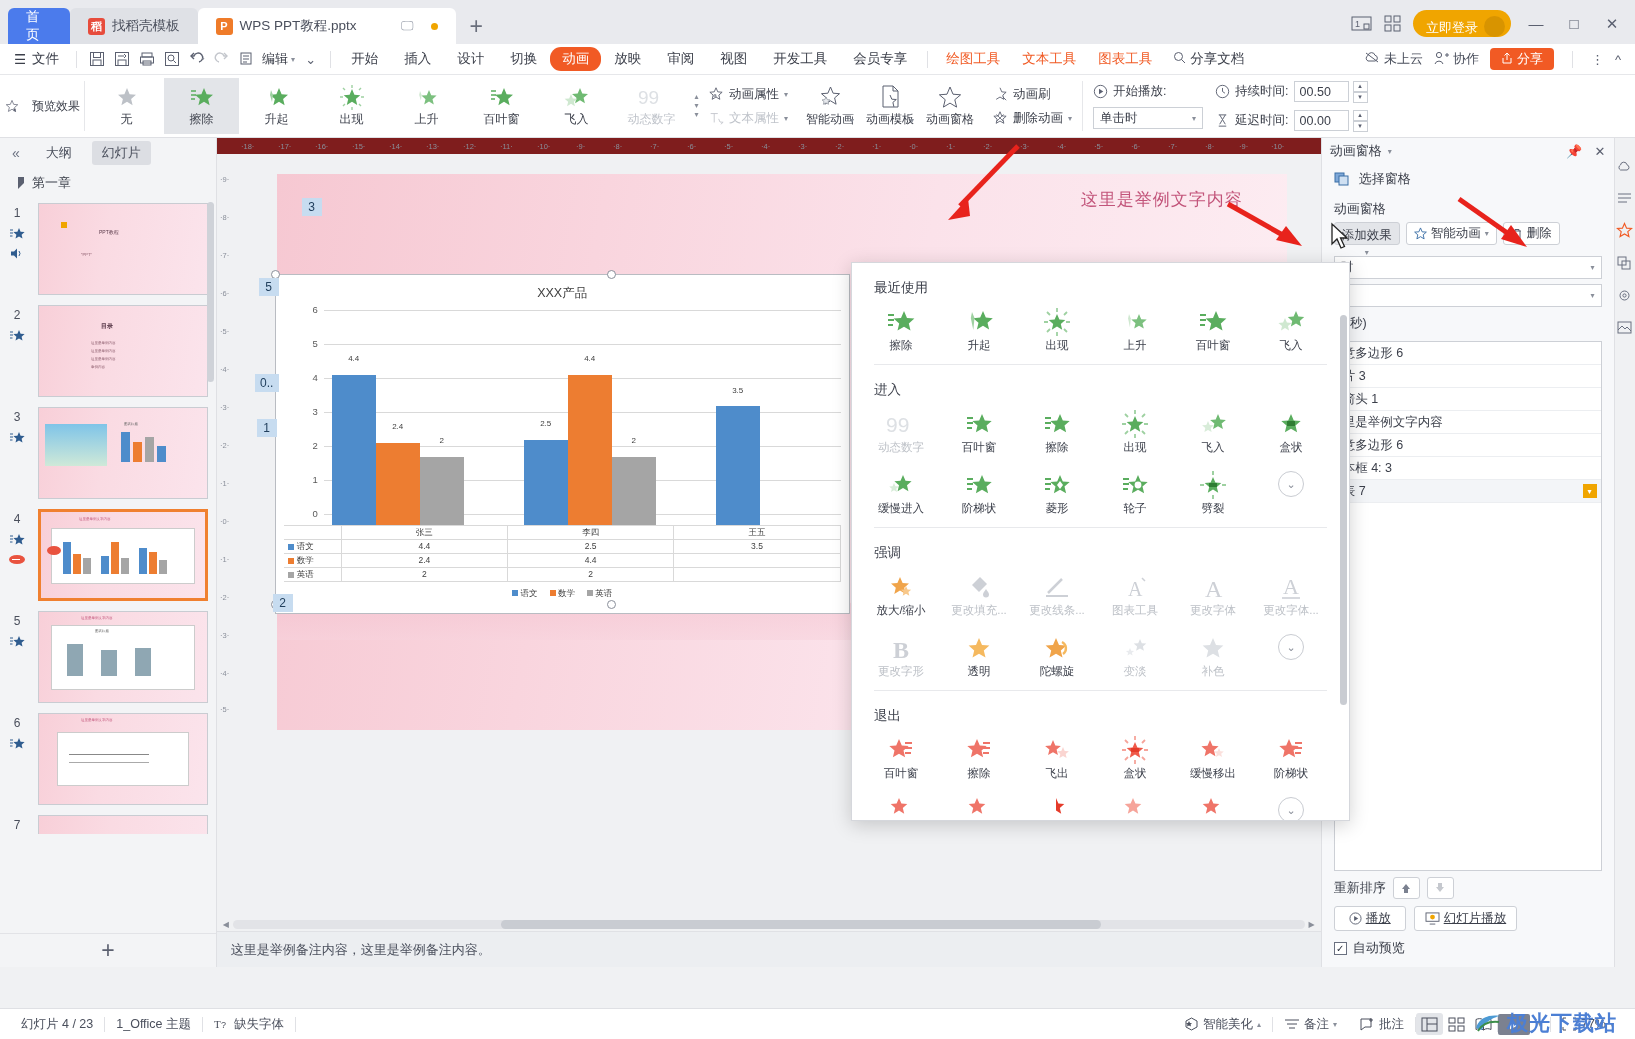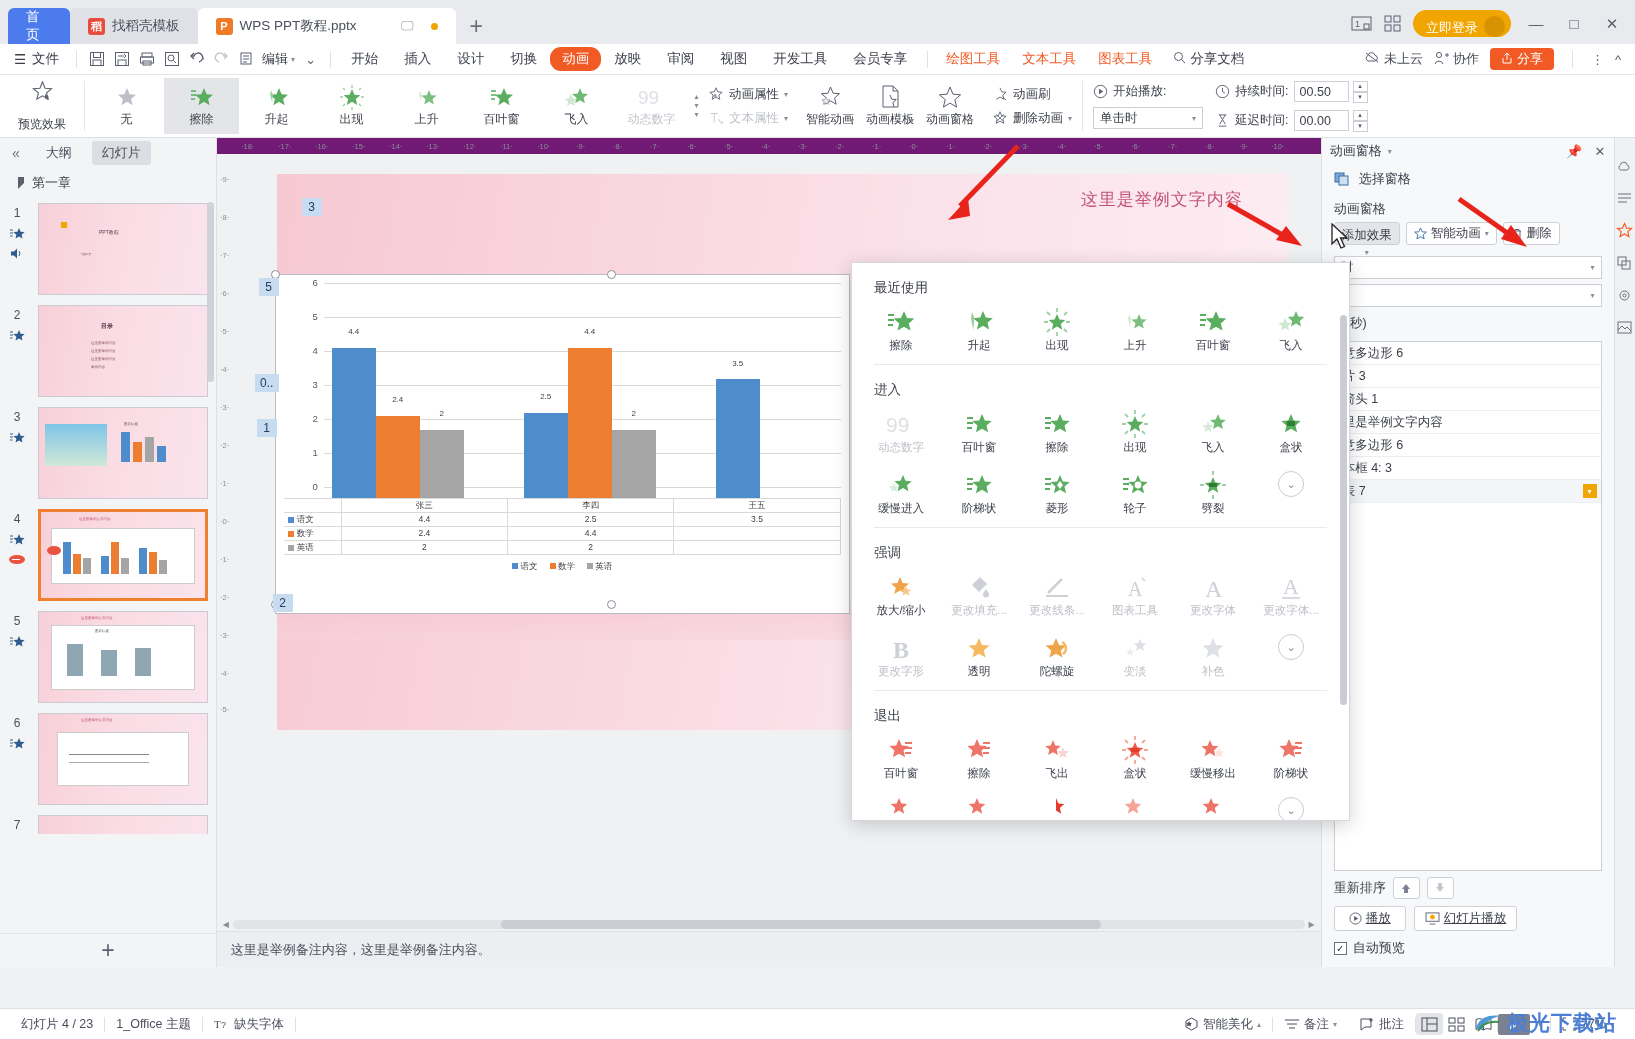--- a/index.html
+++ b/index.html
@@ -41,21 +41,21 @@
   .menu-item.sel { background:#f15a24; color:#fff; padding:3px 12px;}
   .menu-tool { font-size:13.5px; color:#f15a24; padding:3px 11px; }
   .menu-share { display:flex;align-items:center;gap:4px; font-size:13.5px;color:#3b3f4a; padding:0 10px; }
   .menubar-right { margin-left:auto; display:flex;align-items:center; gap:11px; padding-right:6px;}
   .mr-item { display:flex;align-items:center;gap:4px; font-size:13px;color:#4a4f5c; }
   .share-btn { background:#f15a24;color:#fff;border-radius:4px; height:22px;padding:0 11px;
                display:flex;align-items:center;gap:4px;font-size:13px; }
 
   
   .ribbon { height:63px; background:#fff; display:flex; align-items:center; border-bottom:1px solid #dfe0e4; padding-left:4px;}
-  .rb-preview { width:76px; display:flex;flex-direction:column;align-items:center; gap:12px;}
+  .rb-preview { width:76px; display:flex;flex-direction:row;align-items:center; gap:12px;}
   .rb-lbl { font-size:12px; color:#3b3f4a; white-space:nowrap;}
   .rb-vsep { width:1px; height:50px; background:#e6e7ea; margin:0 4px; }
   .gallery { display:flex; align-items:center; height:56px; }
   .geff { width:75px;height:56px; display:flex;flex-direction:column;align-items:center;justify-content:center;gap:1px;}
   .geff.sel { background:#e3e5e9; }
   .geff.dis .rb-lbl { color:#bfc3ca; }
   .gal-scroll { display:flex;flex-direction:column; justify-content:center; gap:3px; margin-left:2px; }
   .gal-scroll div { font-size:8px; color:#8a8f9a; line-height:6px; text-align:center; width:11px;}
   .rb-col { display:flex; flex-direction:column; gap:7px; padding:0 6px;}
   .rb-row { display:flex;align-items:center; gap:5px; font-size:12.5px; color:#3b3f4a; white-space:nowrap;}
@@ -86,21 +86,21 @@
   .sp-num { width:34px; display:flex;flex-direction:column;align-items:center;gap:7px; padding-top:3px; font-size:12px;color:#4a4f5c;}
   .sp-thumb { flex:1; height:92px; border:1px solid #c9ccd2; position:relative; overflow:hidden;
               background:linear-gradient(100deg,#f8cfd8 0%,#fadbe3 40%,#fbe4ec 100%); }
   .sp-item.cur .sp-thumb { border:3px solid #f08030; }
   .sp-scrollbar { position:absolute; right:2px; top:4px; width:7px; height:180px; background:#cfd2d8; border-radius:4px;}
   .sp-add { height:34px; display:flex;align-items:center;justify-content:center;font-size:23px;color:#5b6070;
             border-top:1px solid #e2e3e7;}
 
   
   .editor { flex:1; display:flex; flex-direction:column; background:#f0f1f3; position:relative; }
-  .ruler-h { height:16px; background:#701a75; position:relative; overflow:hidden;
+  .ruler-h { height:16px; background:#7f1d1d; position:relative; overflow:hidden;
              font-size:8px;color:#8a8f9a; display:flex;align-items:center; }
   .canvaswrap { flex:1; display:flex; position:relative; overflow:hidden;}
   .ruler-v { width:16px; background:#f0f1f3; position:relative; overflow:hidden;}
   .stage { flex:1; position:relative; overflow:hidden; }
   .slide { position:absolute; left:44px; top:20px; width:1010px; height:556px;
            background:linear-gradient(100deg,#f6c8d2 0%,#f9d5de 30%,#fbe2ea 60%,#fdeef3 100%); }
   .slide-title { position:absolute; right:44px; top:14px; font-size:17px; color:#c2547a; letter-spacing:1px;}
   .wave { position:absolute; left:0; bottom:90px; width:100%; height:56px;
           background:linear-gradient(#f3b9c8,#f7d3dd); opacity:.55;
           clip-path:polygon(0 45%,10% 30%,22% 48%,35% 28%,50% 42%,64% 25%,78% 45%,90% 30%,100% 44%,100% 100%,0 100%);}
@@ -730,20 +730,21 @@
             <div class="ppt-ellipse"></div>
             <div class="ppt-sq">P</div>
             <div class="ppt-smile"></div>
           </div>
 
           <svg class="arrow-gray" viewBox="0 0 48 16">
             <path d="M48 3h-30V0L0 8l18 8v-3h30z" fill="#8a8f9a"></path>
           </svg>
 
           <div class="chartbox">
+            <div class="ch-title">XXX产品</div>
             <div class="chart-area">
               <div class="gridline" style="top:0"></div>
                 <span class="ytick" style="top:0">6</span>
               <div class="gridline" style="top:34px"></div>
                 <span class="ytick" style="top:34px">5</span>
               <div class="gridline" style="top:68px"></div>
                 <span class="ytick" style="top:68px">4</span>
               <div class="gridline" style="top:102px"></div>
                 <span class="ytick" style="top:102px">3</span>
               <div class="gridline" style="top:136px"></div>

